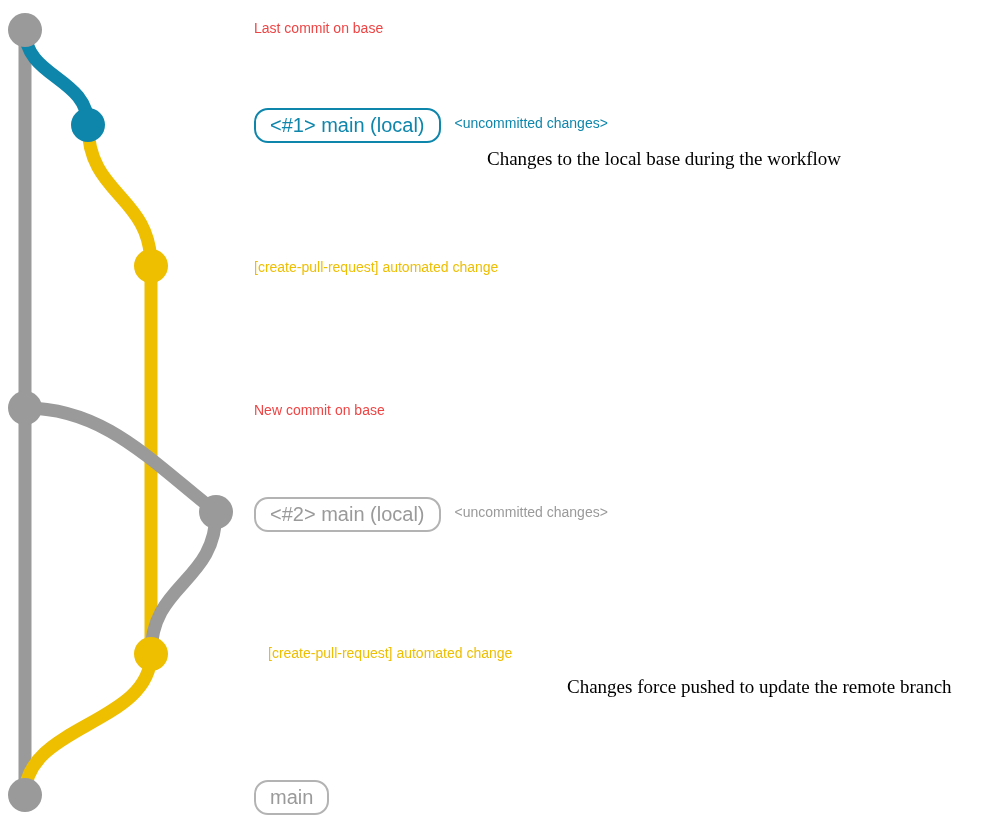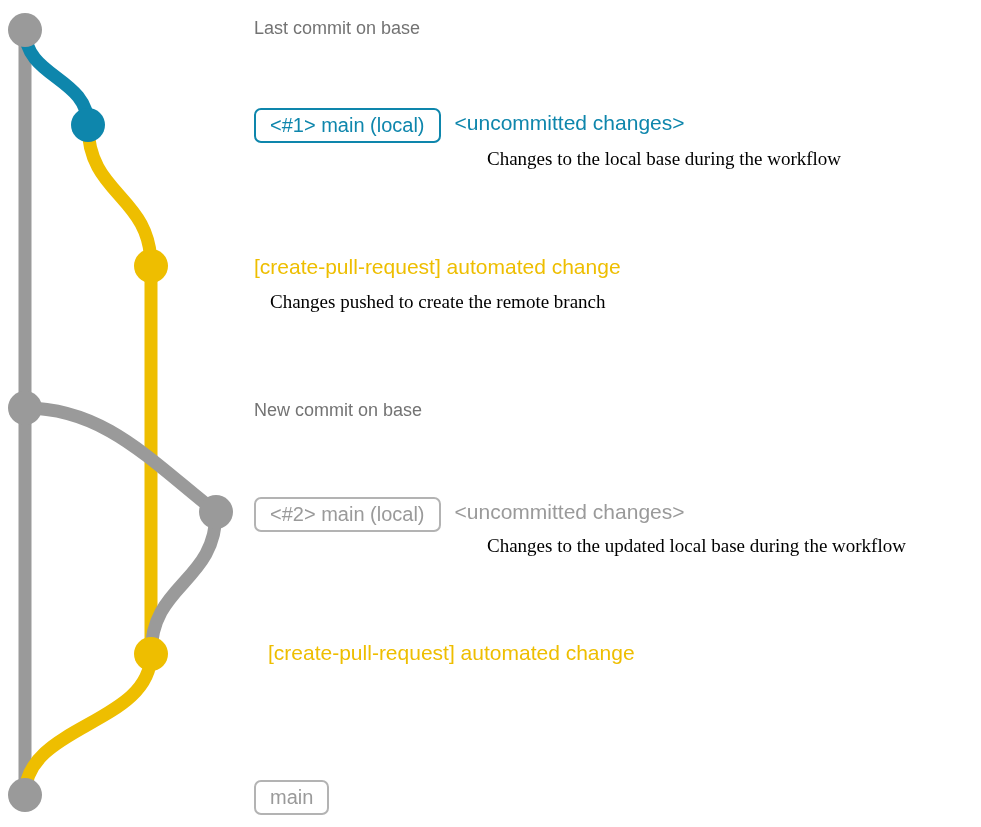--- a/index.html
+++ b/index.html
@@ -26,21 +26,21 @@
     height: 827px;
   }
   .row {
     position: absolute;
     display: flex;
     align-items: flex-start;
   }
   .badge {
     display: inline-block;
     border: 2px solid #f9a8d4;
-    border-radius: 7px;
+    border-radius: 14px;
     padding: 3px 14px 4px 14px;
     font-size: 20px;
     line-height: 24px;
     color: #9a9a9a;
     white-space: nowrap;
     background: #ffffff;
     box-sizing: border-box;
   }
   .badge.blue {
     border-color: #0e86ac;
@@ -48,40 +48,40 @@
   }
   .badge.yellow {
     border-color: #eebe00;
     color: #eebe00;
   }
   .badge.gray {
     border-color: #b3b3b3;
     color: #9a9a9a;
   }
   .subject {
-    font-size: 21px;
+    font-size: 14px;
     line-height: 30px;
     white-space: nowrap;
     font-family: "Liberation Sans", sans-serif;
   }
   .subject.blue { color: #0e86ac; }
   .subject.yellow { color: #eebe00; }
   .subject.gray { color: #9a9a9a; }
   .note {
     font-family: "Liberation Serif", serif;
     font-size: 19px;
     line-height: 24px;
     color: #000000;
     white-space: nowrap;
   }
   .head-label {
     position: absolute;
-    font-size: 18px;
+    font-size: 14px;
     line-height: 28px;
-    color: #737373;
+    color: #ef4444;
     white-space: nowrap;
   }
   .badge-gap { width: 14px; flex: 0 0 14px; }
 </style>
 </head>
 <body>
 
 <div id="canvas">
 
   <svg id="graph-svg" viewBox="0 0 981 827" xmlns="http://www.w3.org/2000/svg">
@@ -116,38 +116,37 @@
   <div class="row" style="left:254px; top:108px;">
     <div class="badge blue">&lt;#1&gt; main (local)</div>
     <div class="badge-gap"></div>
     <div>
       <div class="subject blue">&lt;uncommitted changes&gt;</div>
     </div>
   </div>
   <div class="note" style="position:absolute; left:487px; top:147px;">Changes to the local base during the workflow</div>
 
   <div class="subject yellow" style="position:absolute; left:254px; top:252px;">[create-pull-request] automated change</div>
-  <div class="note" style="position:absolute; left:270px; top:290px;">Changes pushed to create the remote branch</div>
 
   <div class="head-label" style="left:254px; top:396px;">New commit on base</div>
 
   <div class="row" style="left:254px; top:497px;">
     <div class="badge gray">&lt;#2&gt; main (local)</div>
     <div class="badge-gap"></div>
     <div>
       <div class="subject gray">&lt;uncommitted changes&gt;</div>
     </div>
   </div>
-  <div class="note" style="position:absolute; left:487px; top:534px;">Changes to the updated local base during the workflow</div>
 
   <div class="row" style="left:254px; top:638px;">
     <div class="badge-gap"></div>
     <div>
       <div class="subject yellow">[create-pull-request] automated change</div>
     </div>
   </div>
+  <div class="note" style="position:absolute; left:567px; top:675px;">Changes force pushed to update the remote branch</div>
 
   <div class="row" style="left:254px; top:780px;align-items:center;">
     <div class="badge gray">main</div>
     <div class="badge-gap"></div>
   </div>
 
 </div>
 
 </body></html>

